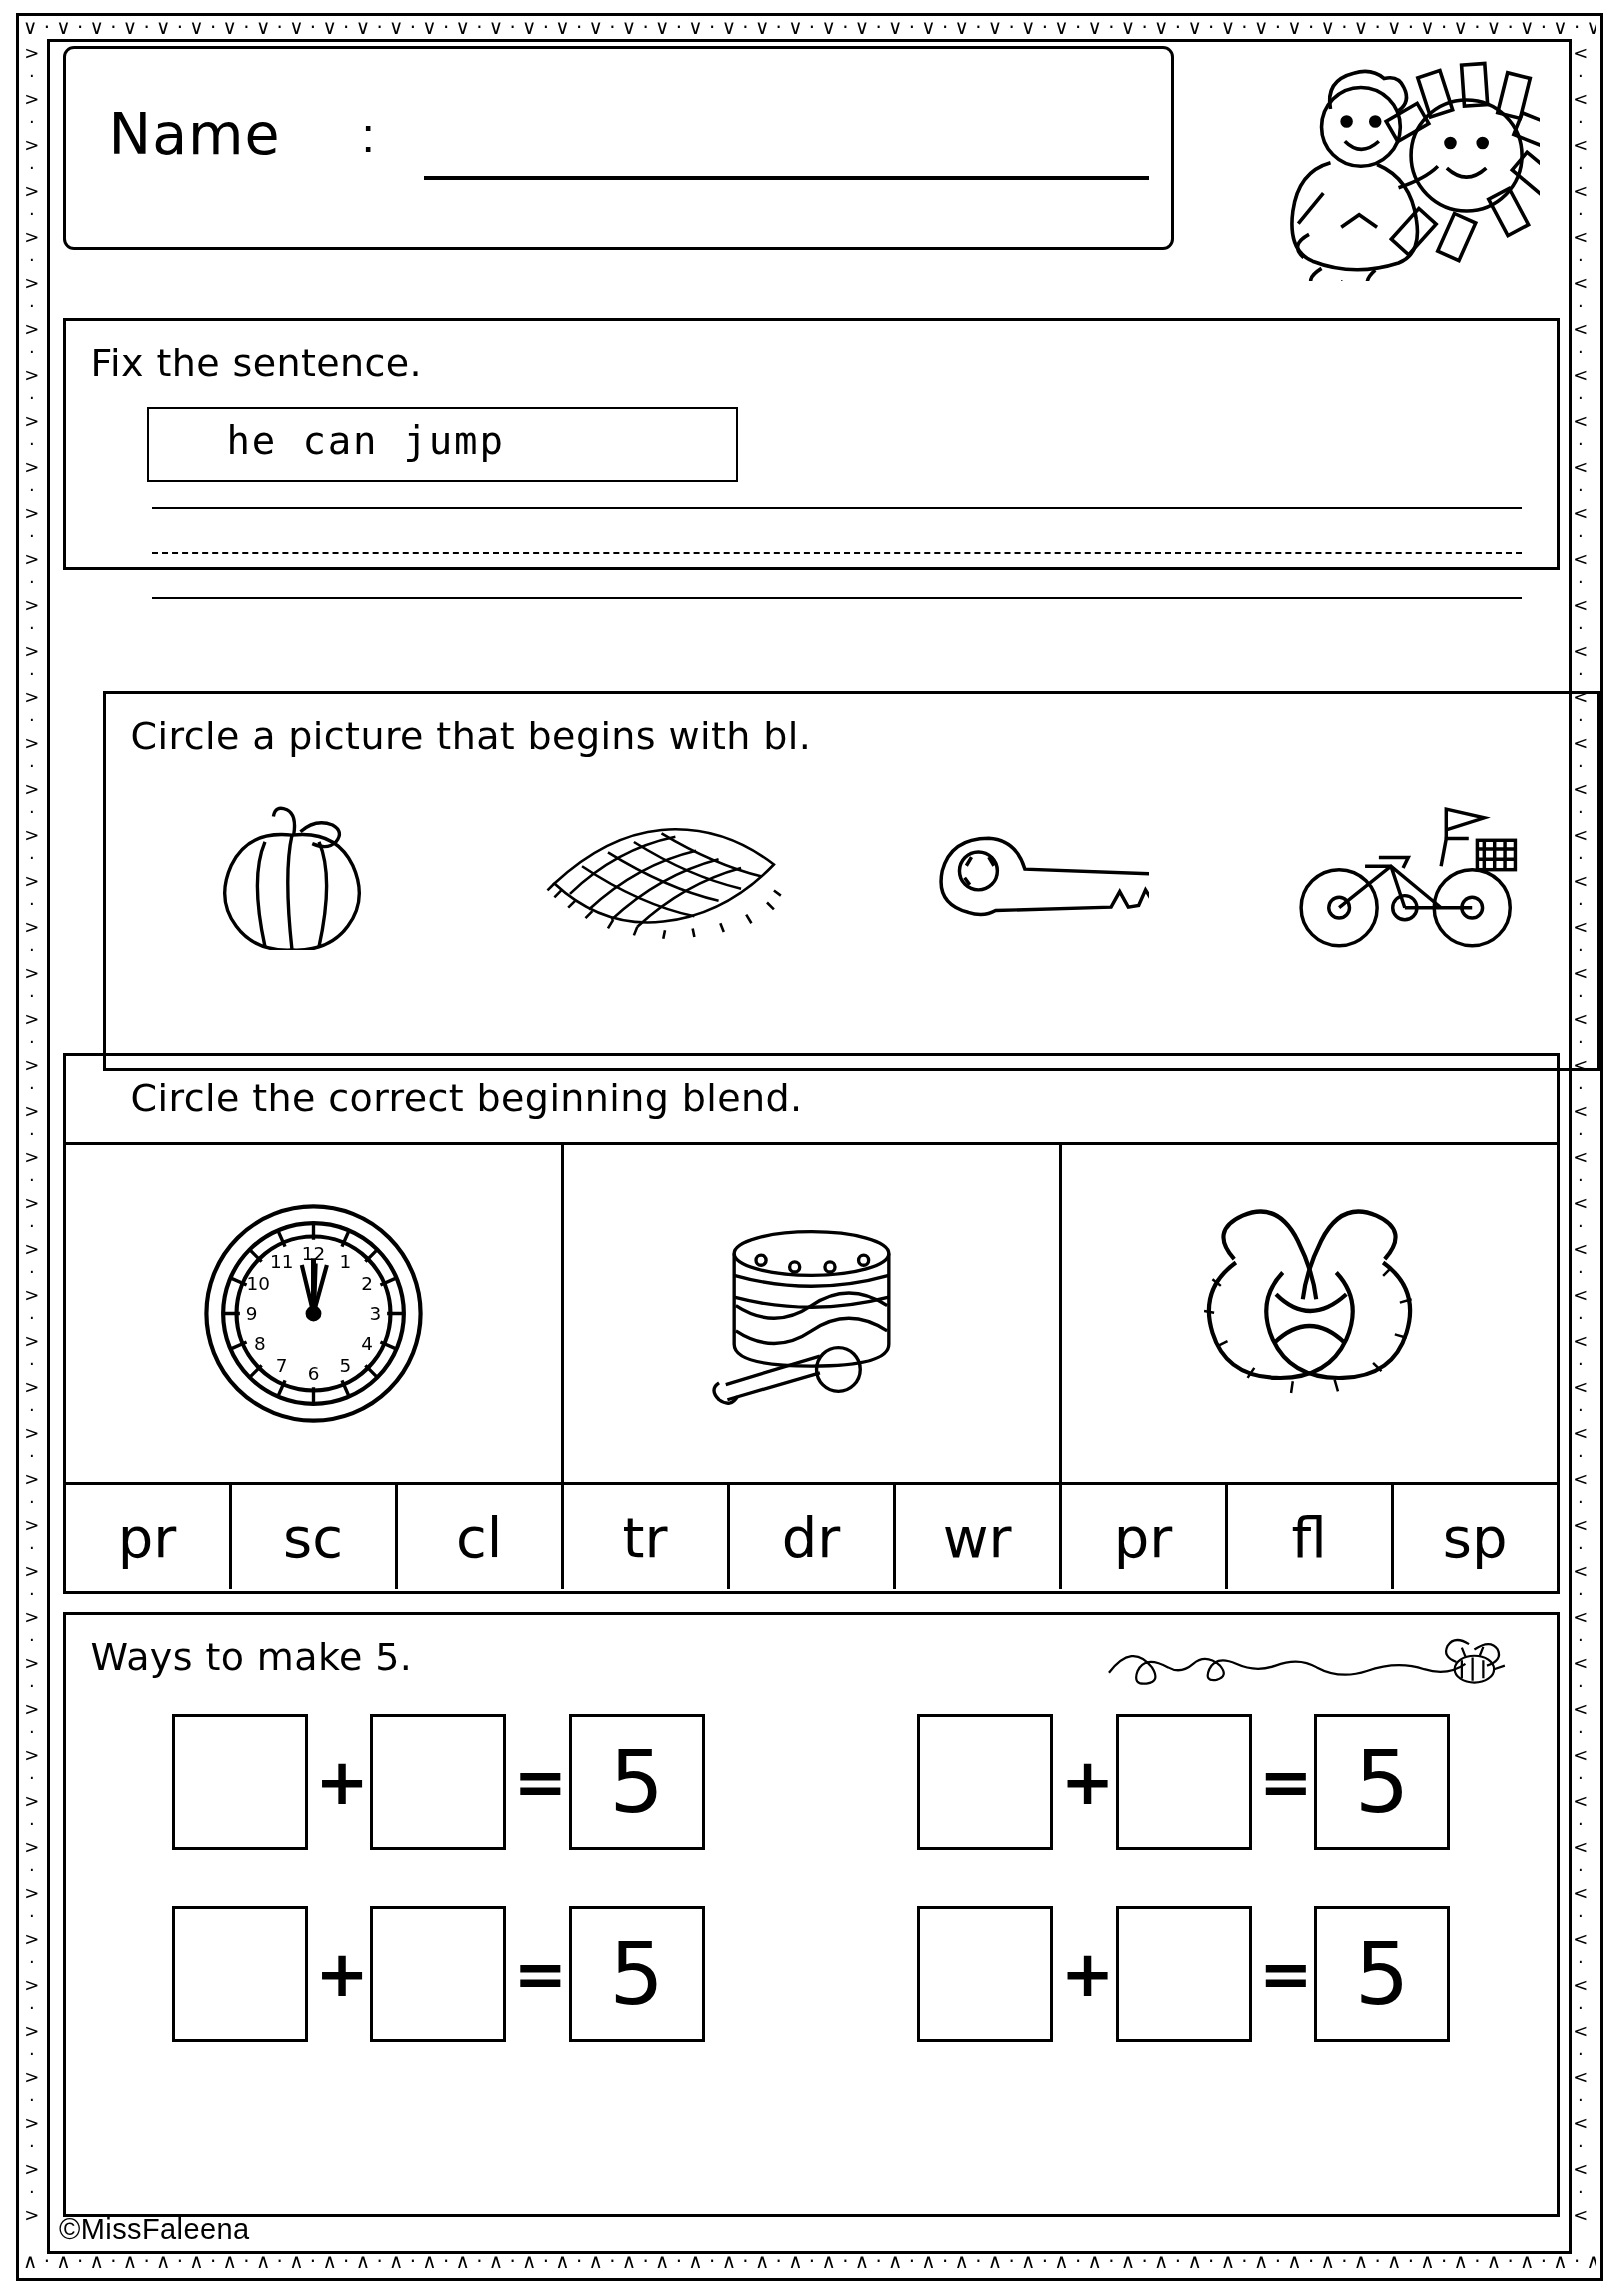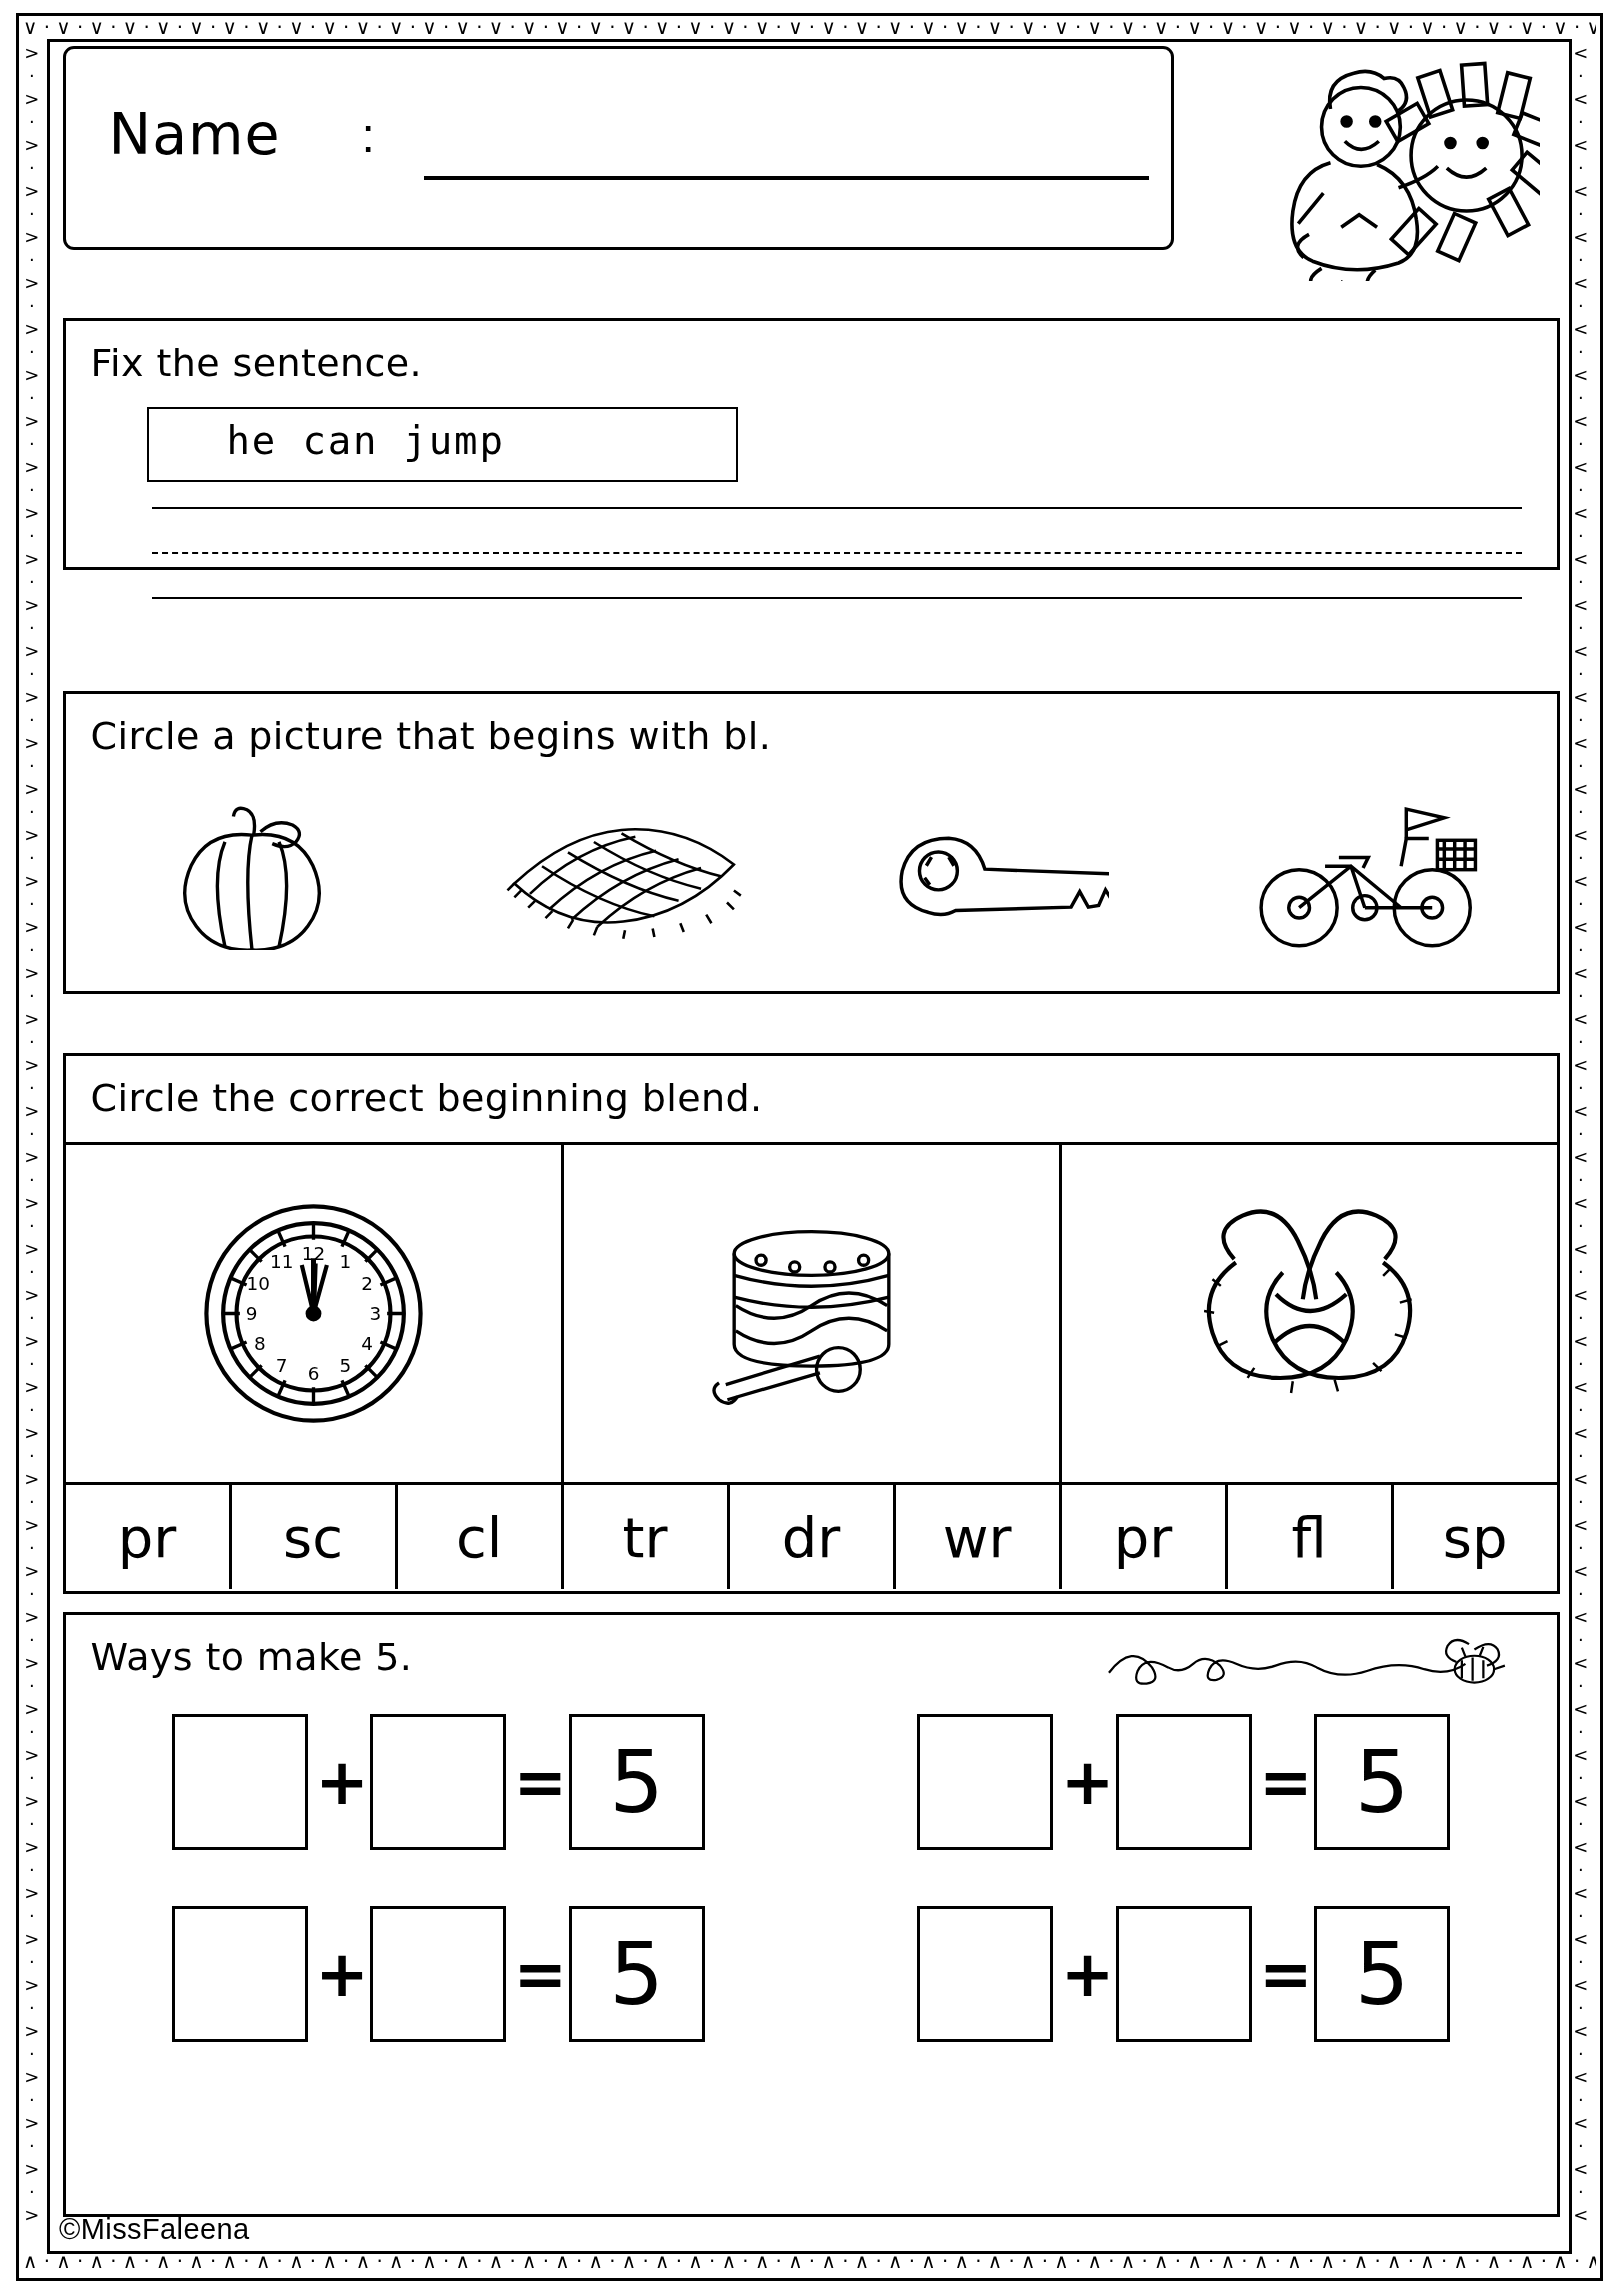--- a/index.html
+++ b/index.html
@@ -150,33 +150,33 @@
     font-size: 39px;
     font-family: "DejaVu Sans Mono", monospace;
     letter-spacing: 1.8px;
   }
   .writing-lines { position: absolute; left: 86px; top: 186px; width: 1370px; }
   .wl-solid  { border-bottom: 2.7px solid #000; height: 0; }
   .wl-dashed { border-bottom: 2.7px dashed #000; height: 0; margin-top: 43px; }
   .wl-solid2 { border-bottom: 2.7px solid #000; height: 0; margin-top: 43px; }
 
   
-  .sec-pic { top: 652px; height: 303px; }
+  .sec-pic { top: 652px; height: 380px; margin-left: 40px; }
   .pic-row {
     position: absolute;
     left: 0; top: 90px;
     width: 100%;
     display: flex;
     justify-content: space-around;
     align-items: center;
   }
   .pic-cell { width: 242px; height: 179px; display: flex; align-items: center; justify-content: center; }
 
   
-  .sec-blend { top: 1014px; height: 541px; }
+  .sec-blend { top: 1014px; height: 541px; padding-left: 40px; }
   .blend-imgs {
     position: absolute;
     left: 0; top: 86px;
     width: 100%;
     height: 340px;
     display: flex;
     border-top: 3.6px solid #000;
     box-sizing: border-box;
   }
   .blend-img-cell {

